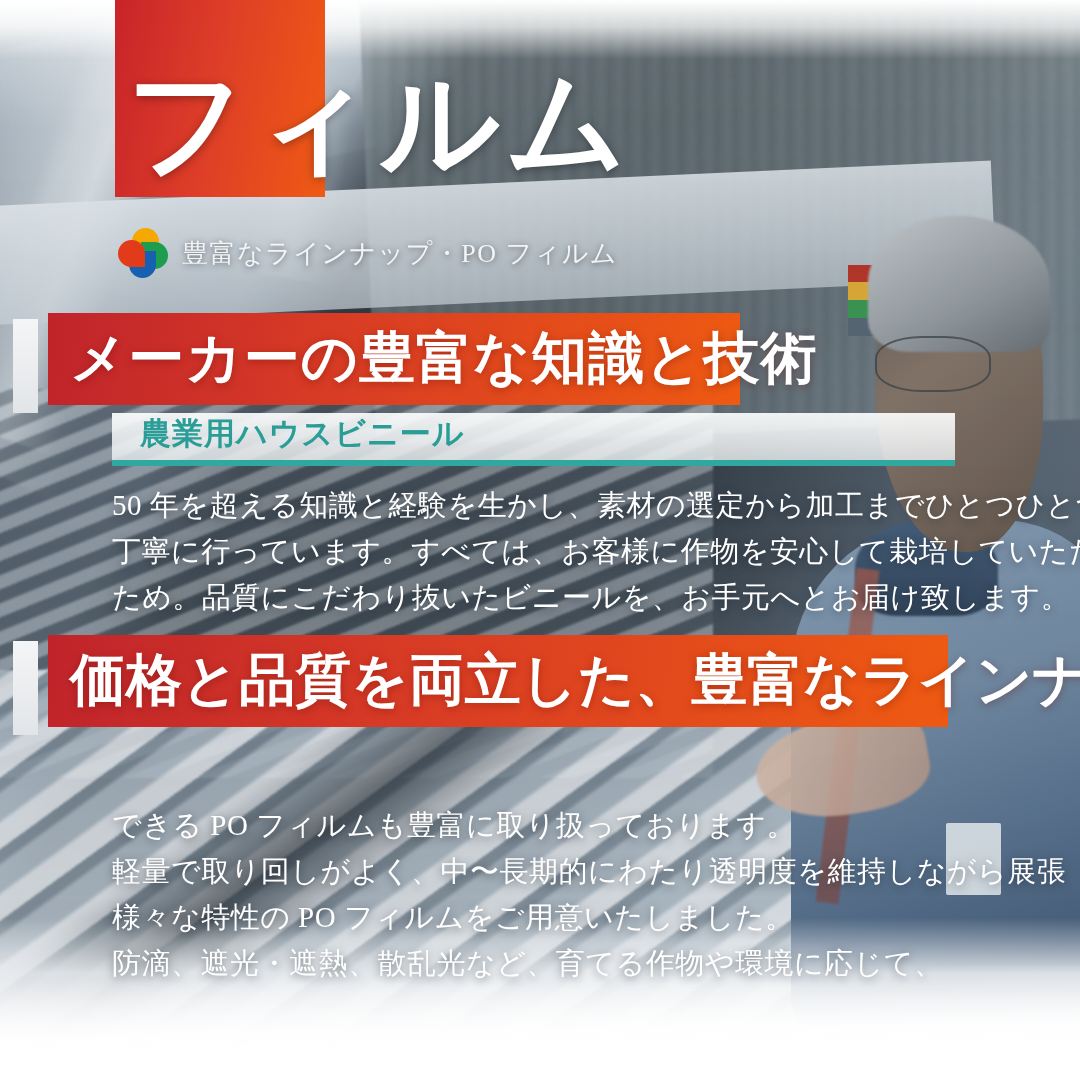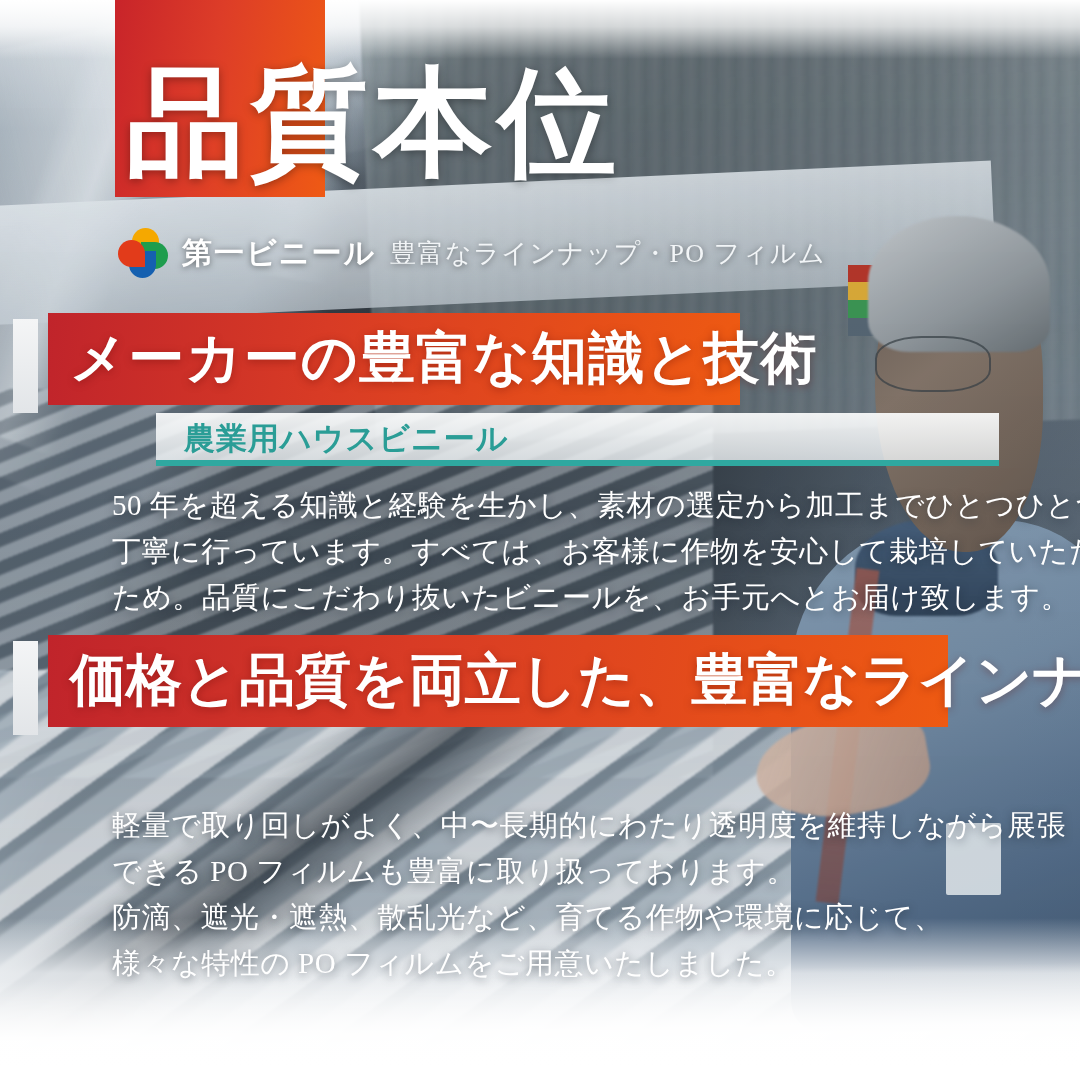--- a/index.html
+++ b/index.html
@@ -262,21 +262,21 @@
   #heading-1 .bar-text { font-size:56px; letter-spacing:1px; }
 
   #heading-2 { left:0; top:635px; width:100%; height:92px; }
   #heading-2 .bar { width:900px; }
   #heading-2 .bar-text { font-size:56px; letter-spacing:0px; }
 
   
   .subband {
     position:absolute;
     background:linear-gradient(180deg, rgba(252,253,253,.92), rgba(238,242,244,.80));
-    display:flex; align-items:flex-end;margin-left:44px;
+    display:flex; align-items:flex-start;
   }
   .subband .sb-text {
     font-family:"DejaVu Sans","Liberation Sans",sans-serif;
     font-weight:700;
     padding-left:28px;
     white-space:nowrap;
   }
 
   #subband-1 { left:112px; top:413px; width:843px; height:53px; border-bottom:6px solid #2fa8a0; }
   #subband-1 .sb-text { font-size:31px; color:#2a9d96; letter-spacing:1px; }
@@ -343,30 +343,29 @@
 
     <div class="tint"></div>
     <div class="top-fade"></div>
     <div class="bottom-fade"></div>
     <div class="sweep"></div>
   </div>
 
   <div class="content">
 
     <div class="title-red"></div>
-    <div class="title-text">品質本位</div>
+    <div class="title-text">フィルム</div>
 
     <div class="logoline">
       <div class="logo-mark">
         <span class="p-top"></span>
         <span class="p-right"></span>
         <span class="p-bot"></span>
         <span class="p-left"></span>
       </div>
-      <span class="logo-brand">第一ビニール</span>
       <span class="logo-tag">豊富なラインナップ・PO フィルム</span>
     </div>
 
     <div class="heading" id="heading-1">
       <div class="accent"></div>
       <div class="bar">
         <span class="bar-text">メーカーの豊富な知識と技術</span>
       </div>
     </div>
 
@@ -382,20 +381,20 @@
 
     <div class="heading" id="heading-2">
       <div class="accent"></div>
       <div class="bar">
         <span class="bar-text">価格と品質を両立した、豊富なラインナップ</span>
       </div>
     </div>
 
 
     <div class="body-copy" id="body-2">
+      <span class="ln">できる PO フィルムも豊富に取り扱っております。</span>
       <span class="ln">軽量で取り回しがよく、中〜長期的にわたり透明度を維持しながら展張</span>
-      <span class="ln">できる PO フィルムも豊富に取り扱っております。</span>
+      <span class="ln">様々な特性の PO フィルムをご用意いたしました。</span>
       <span class="ln">防滴、遮光・遮熱、散乱光など、育てる作物や環境に応じて、</span>
-      <span class="ln">様々な特性の PO フィルムをご用意いたしました。</span>
     </div>
 
   </div>
 </div>
 
 </body></html>

